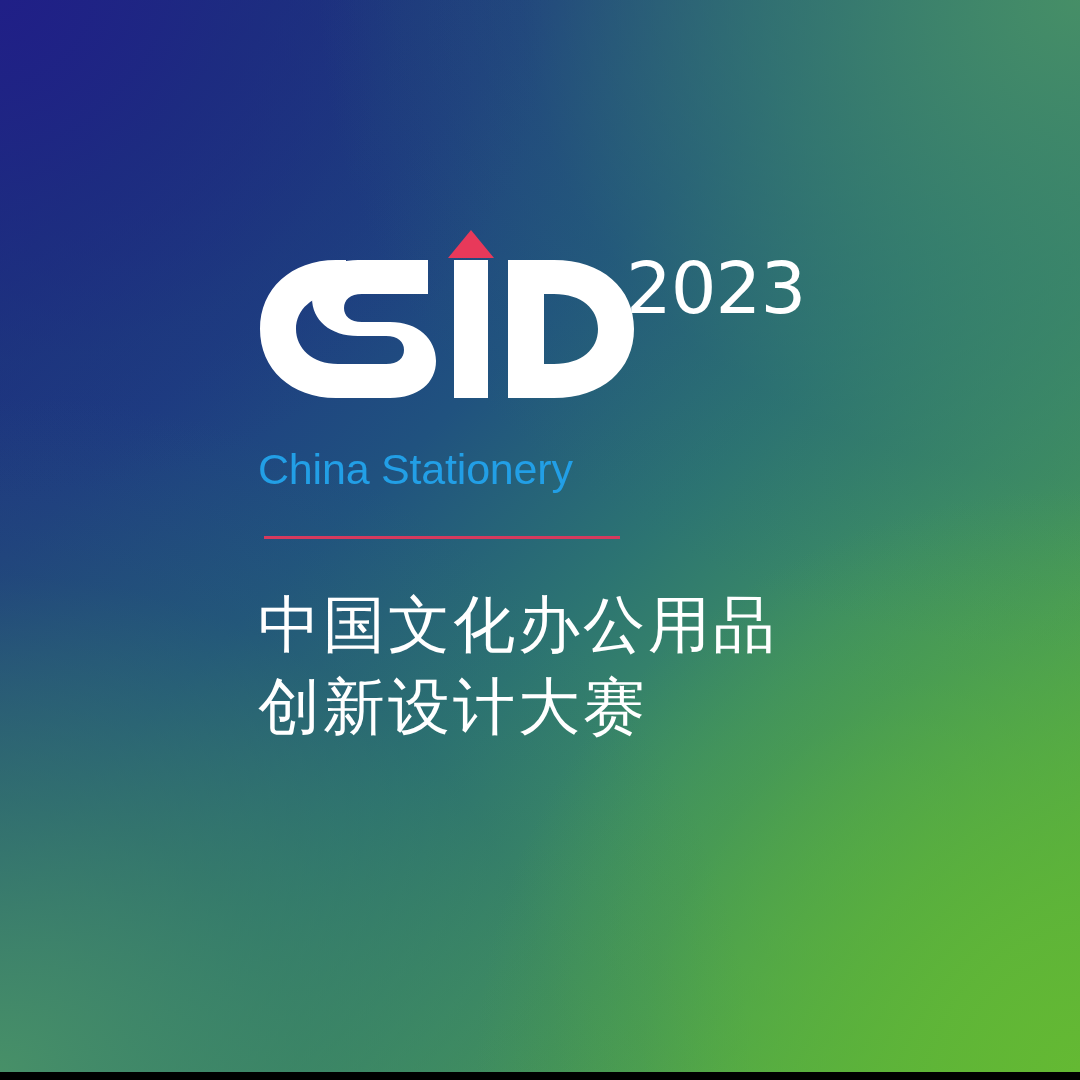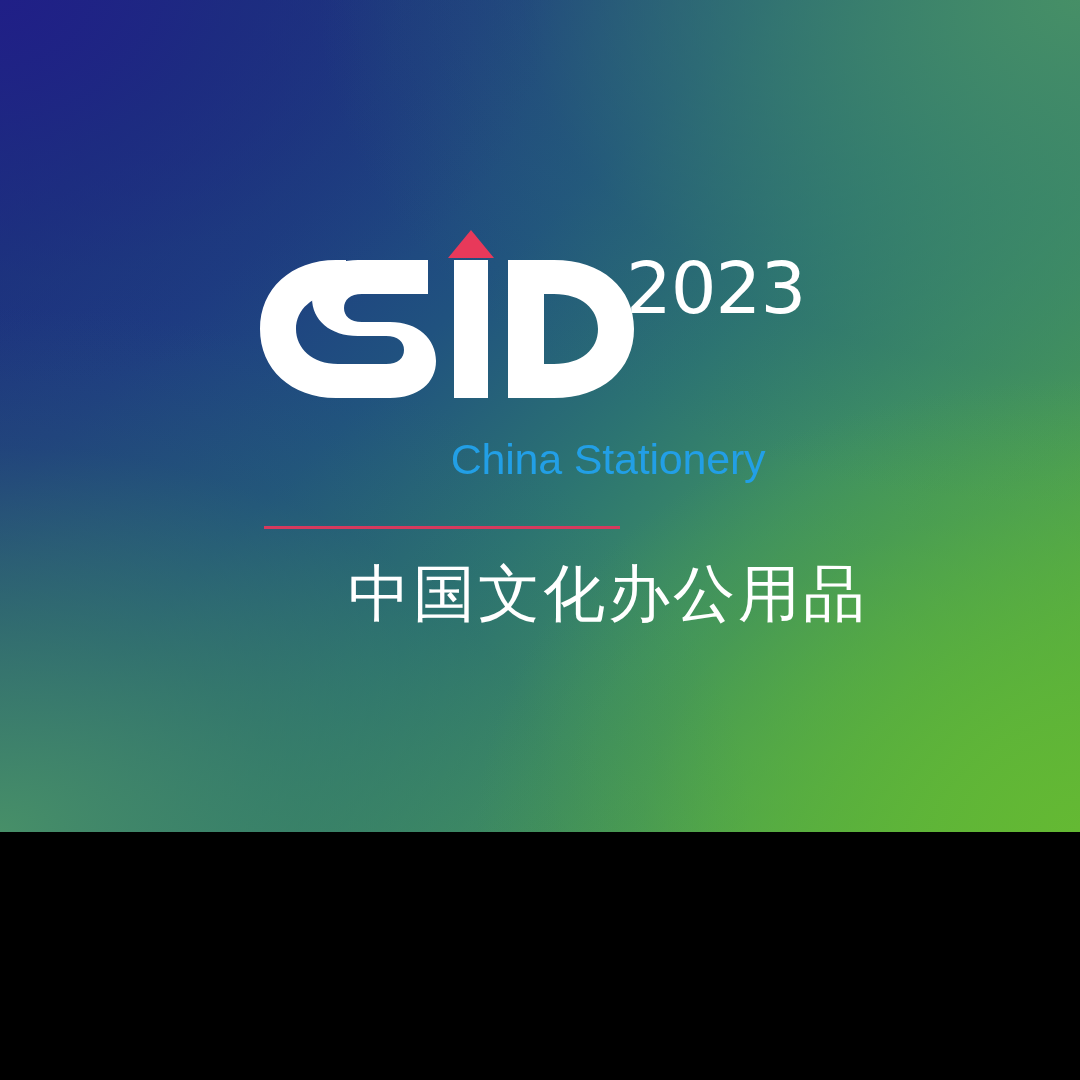--- a/index.html
+++ b/index.html
@@ -3,24 +3,23 @@
 <meta charset="utf-8">
 <style>
   html, body {
     margin: 0;
     padding: 0;
     background: #000;
   }
   #poster {
     position: relative;
     width: 1080px;
-    height: 832px;
+    height: 1072px;
     overflow: hidden;
     font-family: "Liberation Sans", "DejaVu Sans", sans-serif;
-    text-align: center;
     -webkit-font-smoothing: antialiased;
   }
 
   
   .bg-base {
     position: absolute;
     inset: 0;
     background: linear-gradient(135deg,
         #201f87 0%,
         #1d3080 13%,
@@ -92,21 +91,21 @@
     font-size: 72px;
     font-weight: 500;
     letter-spacing: -1px;
     color: #ffffff;
     line-height: 1;
     font-family: "DejaVu Sans", sans-serif;
   }
 
   
   .tagline {
-    margin-top: 0;
+    margin-top: 10px;
     font-size: 43px;
     line-height: 1.45;
     font-weight: 400;
     letter-spacing: -0.2px;
     color: #229fe6;
     white-space: nowrap;
   }
   .tagline .line2 {
     display: block;
   }
@@ -115,21 +114,21 @@
   .divider {
     margin-top: 36px;
     margin-left: 6px;
     width: 356px;
     height: 3px;
     background: #d63a5e;
   }
 
   
   .cn-title {
-    margin-top: 24px;
+    margin-top: 45px;
     font-size: 62px;
     line-height: 1.32;
     font-weight: 400;
     letter-spacing: 3px;
     color: #ffffff;
     font-family: "DejaVu Sans", "Liberation Sans", sans-serif;
   }
   .cn-title .cn-line {
     display: block;
   }
@@ -205,16 +204,17 @@
     </div>
 
     <div class="tagline">
       <span class="line1">China Stationery</span>
     </div>
 
     <div class="divider"></div>
 
     <div class="cn-title">
       <span class="cn-line">中国文化办公用品</span>
+      <span class="cn-line">创新设计大赛</span>
     </div>
 
   </div>
 </div>
 
 </body></html>

